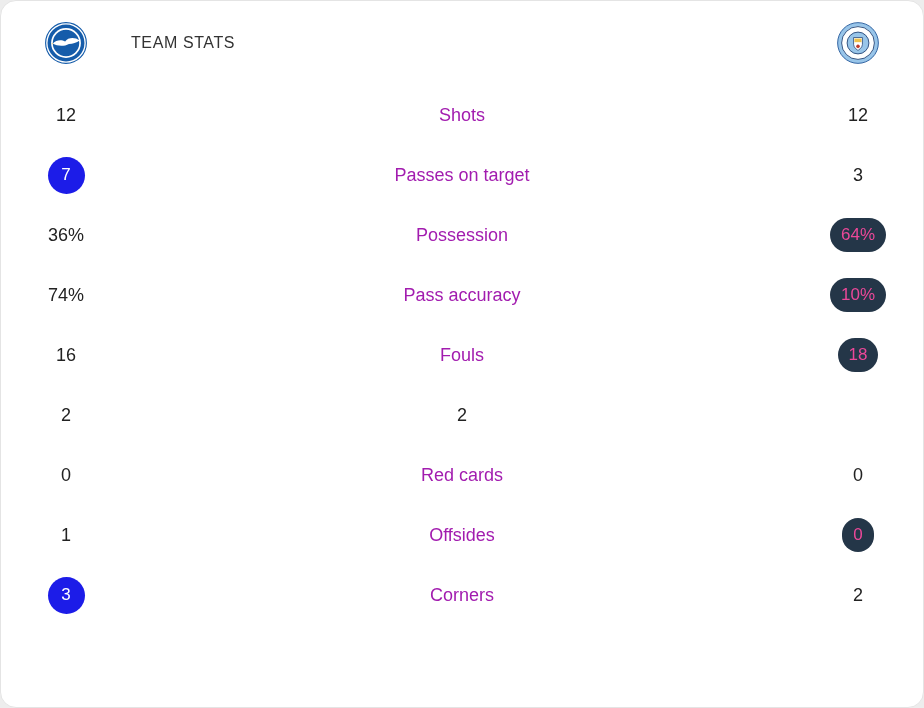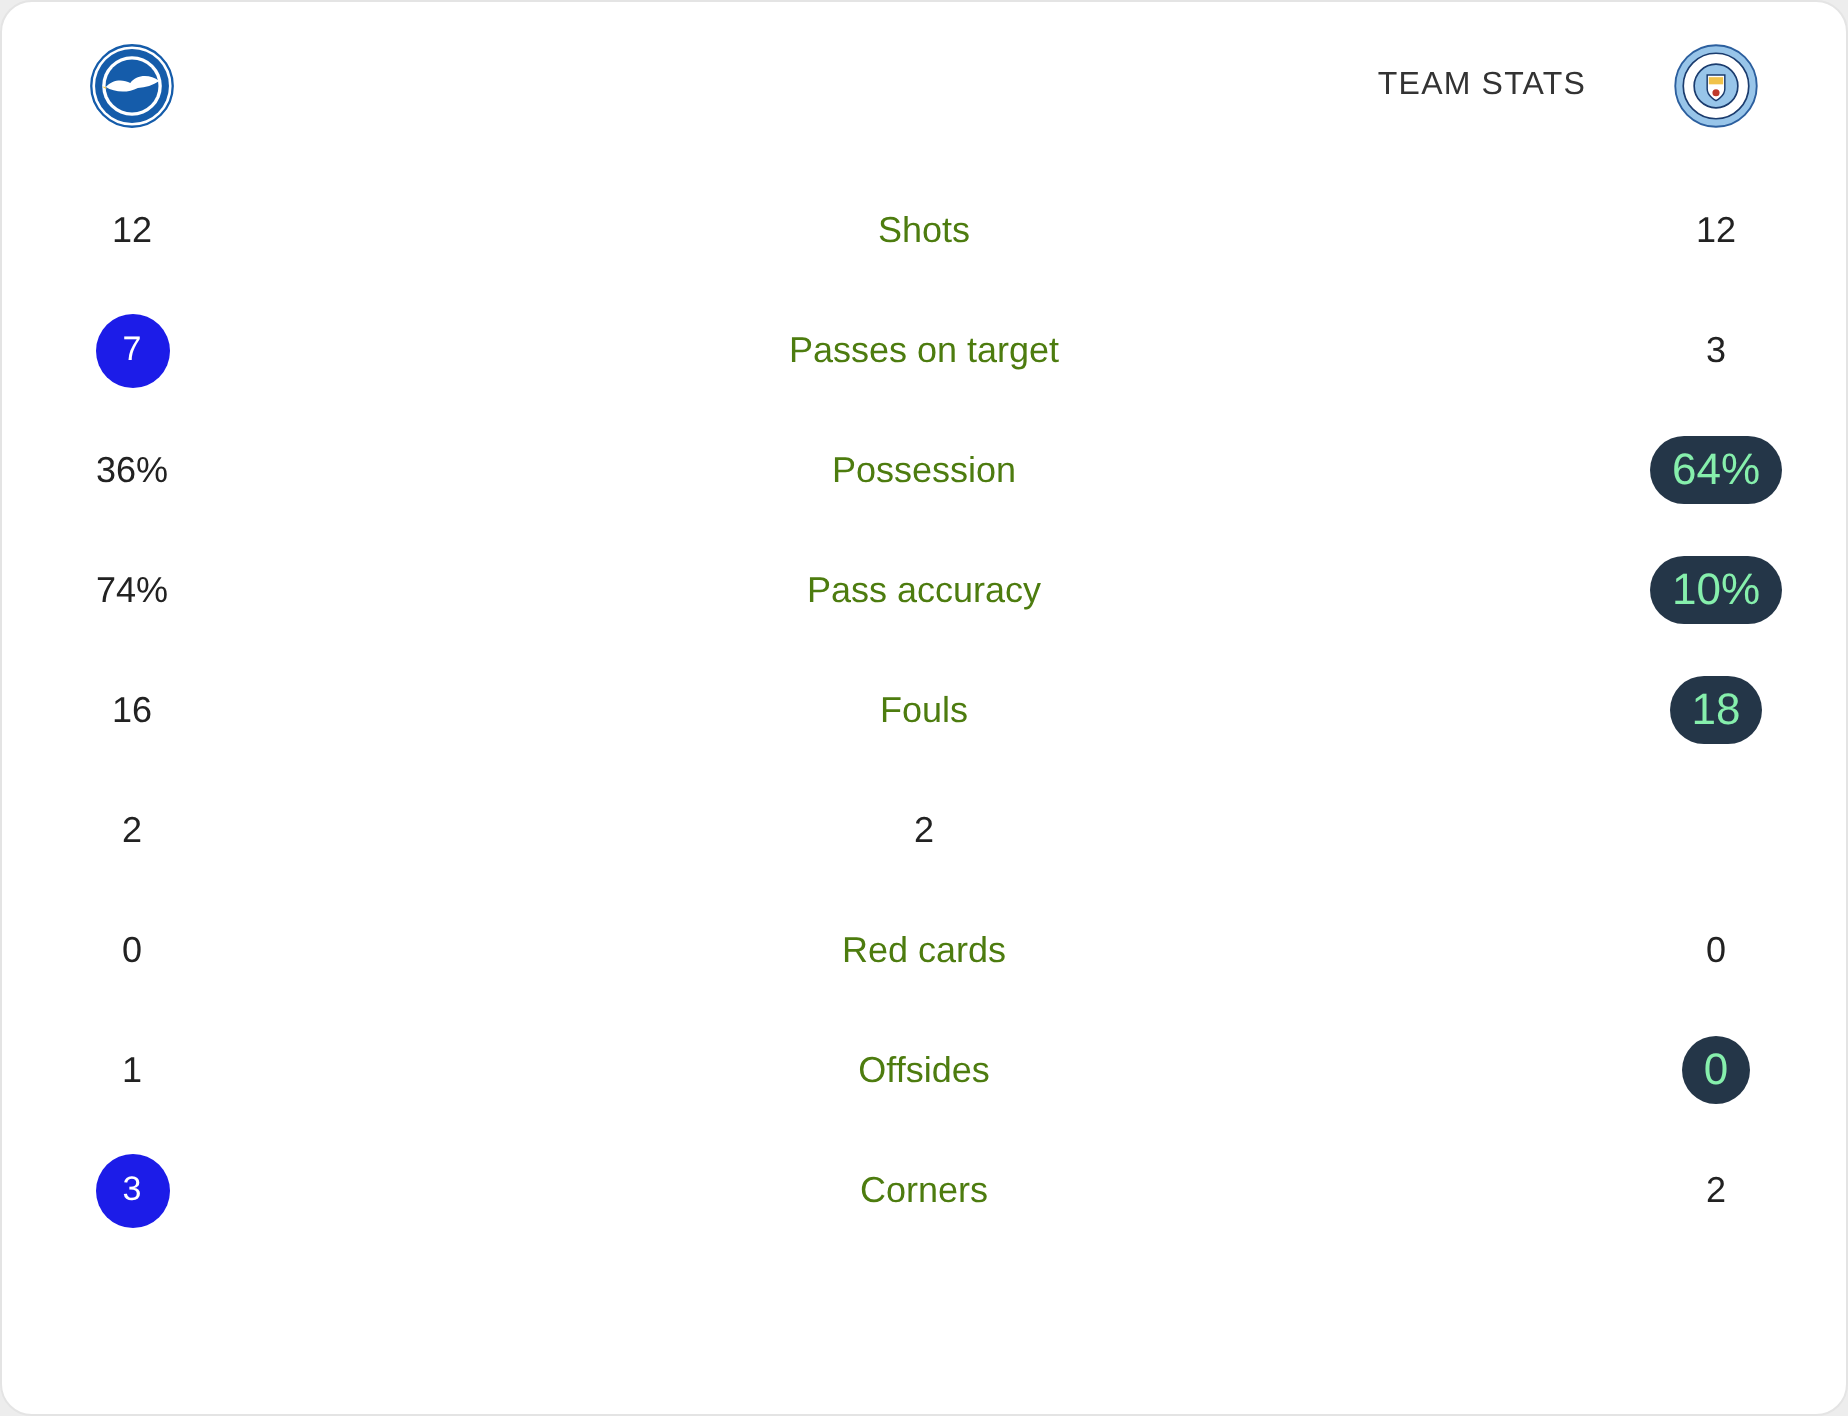--- a/index.html
+++ b/index.html
@@ -29,41 +29,41 @@
     display: flex;
     justify-content: center;
     align-items: center;
   }
   .badge {
     width: 42px;
     height: 42px;
     display: inline-flex;
   }
   .title {
-    text-align: right;
+    text-align: left;
     font-size: 16px;
     letter-spacing: 0.6px;
     color: #333333;
   }
   .rows { }
   .stat-row {
     height: 60px;
     display: grid;
     grid-template-columns: 130px 1fr 130px;
     align-items: center;
   }
   .cell {
     display: flex;
     justify-content: center;
     align-items: center;
   }
   .label {
     text-align: left;
     font-size: 18px;
-    color: #4d7c0f;
+    color: #a21caf;
   }
   .value {
     font-size: 18px;
     color: #222222;
     display: inline-flex;
     align-items: center;
     justify-content: center;
   }
   .value.blue-circle {
     width: 37px;
@@ -72,22 +72,22 @@
     background: var(--highlight-blue, #1c1ce8);
     color: #ffffff;
     font-size: 17px;
   }
   .value.dark-pill {
     min-width: 10px;
     height: 34px;
     padding: 0 11px;
     border-radius: 17px;
     background: var(--highlight-dark, #243648);
-    color: #86efac;
-    font-size: 22px;
+    color: #ec4899;
+    font-size: 17px;
   }
 </style>
 </head>
 <body>
 
 <div class="card">
 
   <div class="header">
     <div class="badge-wrap">
       <span class="badge">

